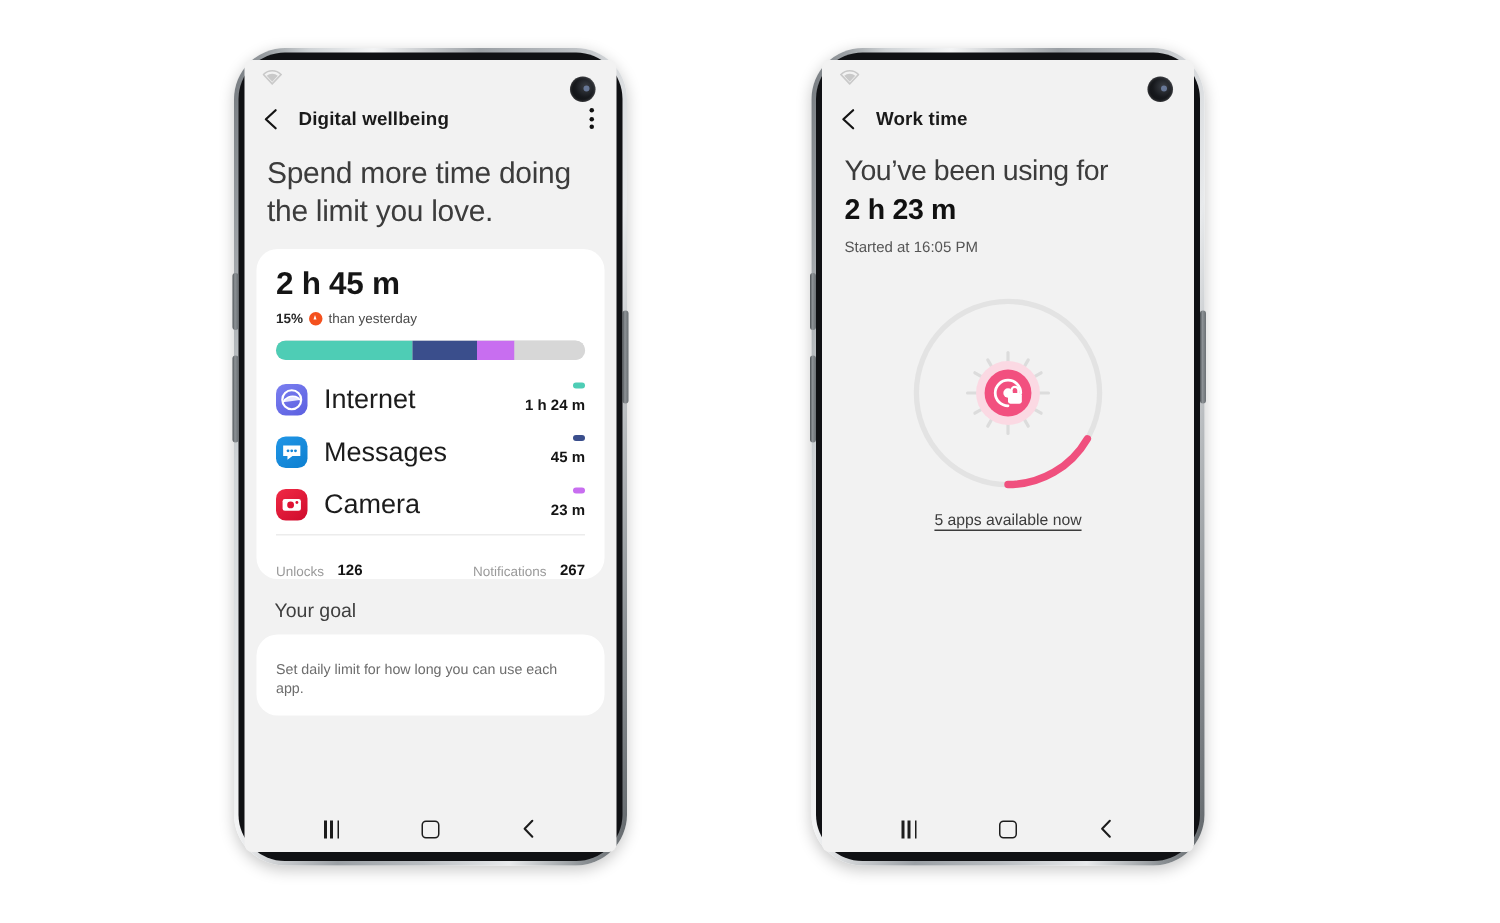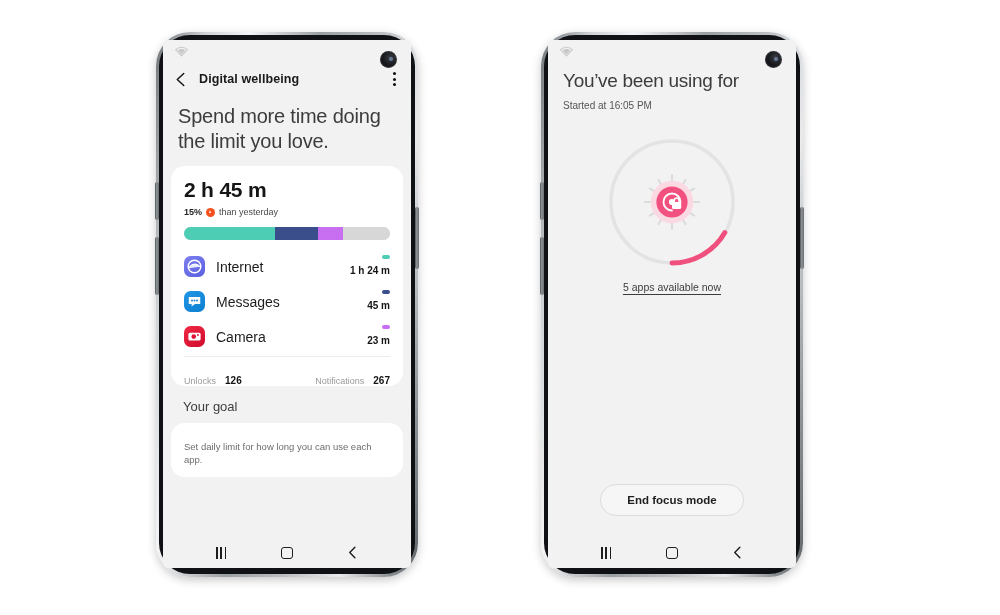--- a/index.html
+++ b/index.html
@@ -125,21 +125,21 @@
 
   .app-list { margin-top: 9px; }
   .app-row {
     display: flex; align-items: center;
     height: 35px;
   }
   .app-ico {
     width: 21px; height: 21px; border-radius: 6.5px;
     flex: none; position: relative; overflow: hidden;
   }
-  .app-name { margin-left: 11px; font-size: 14px; color: #1c1c1c; }
+  .app-name { margin-left: 11px; font-size: 18px; color: #1c1c1c; }
   .app-right { margin-left: auto; text-align: right; }
   .app-chip {
     width: 8px; height: 4px; border-radius: 2px;
     margin: 0 0 1px auto; display:block;
   }
   .app-dur { font-size: 10px; font-weight: 700; color: #151515; }
 
   .divider { height: 1px; background: #ececec; margin-top: 2px; }
   .stat-row {
     display: flex; align-items: flex-end;
@@ -335,23 +335,30 @@
       <div class="screen">
 
         <div class="statusbar">
           <svg class="wifi-ico" viewBox="0 0 24 20">
             <path d="M12 18.2 1.2 6.6C4.2 3.6 7.9 2 12 2s7.8 1.6 10.8 4.6L12 18.2z" fill="none" stroke="#c9c9c9" stroke-width="2"></path>
             <path d="M12 15.6 5.2 8.3C7.1 6.5 9.4 5.6 12 5.6s4.9.9 6.8 2.7L12 15.6z" fill="#c9c9c9"></path>
           </svg>
           <div class="punch-hole"></div>
         </div>
 
+        <div class="appbar">
+          <svg class="chev-back" viewBox="0 0 14 16">
+            <path d="M10.5 1.5 3.5 8l7 6.5" fill="none" stroke="#151515" stroke-width="1.6" stroke-linecap="round" stroke-linejoin="round"></path>
+          </svg>
+          <div class="appbar-title">Work time</div>
+        </div>
 
         <div class="b-head">
           <div class="b-line1">You’ve been using for</div>
+          <div class="b-line2">2 h 23 m</div>
           <div class="b-line3">Started at 16:05 PM</div>
         </div>
 
         <div class="dial-wrap">
           <svg width="142" height="142" viewBox="0 0 200 200">
 
             <circle cx="100" cy="100" r="86" fill="none" stroke="#e3e3e3" stroke-width="5"></circle>
 
             <g stroke="#dcdcdc" stroke-width="3" stroke-linecap="round">
               <line x1="100" y1="62" x2="100" y2="80"></line>
@@ -376,23 +383,20 @@
               <path d="M112 100a12 12 0 1 0-12 12"></path>
               <circle cx="100" cy="100" r="4.4" fill="#ffffff" stroke="none"></circle>
             </g>
             <rect x="100" y="100" width="13" height="10" rx="2.2" fill="#ffffff"></rect>
             <path d="M103.2 100v-2.4a3.3 3.3 0 0 1 6.6 0V100" fill="none" stroke="#ffffff" stroke-width="2.2"></path>
           </svg>
         </div>
 
         <div class="apps-link">5 apps available now</div>
 
-        <div class="end-btn-wrap">
-          <button class="end-btn">End focus mode</button>
-        </div>
 
         <div class="navbar">
           <div class="nav-recents">
             <i></i>
               <i></i>
               <i></i>
           </div>
           <div class="nav-home"></div>
           <svg style="width:11px;height:13px" viewBox="0 0 12 14">
             <path d="M8.6 1.2 3 7l5.6 5.8" fill="none" stroke="#1d1d1d" stroke-width="1.5" stroke-linecap="round" stroke-linejoin="round"></path>

